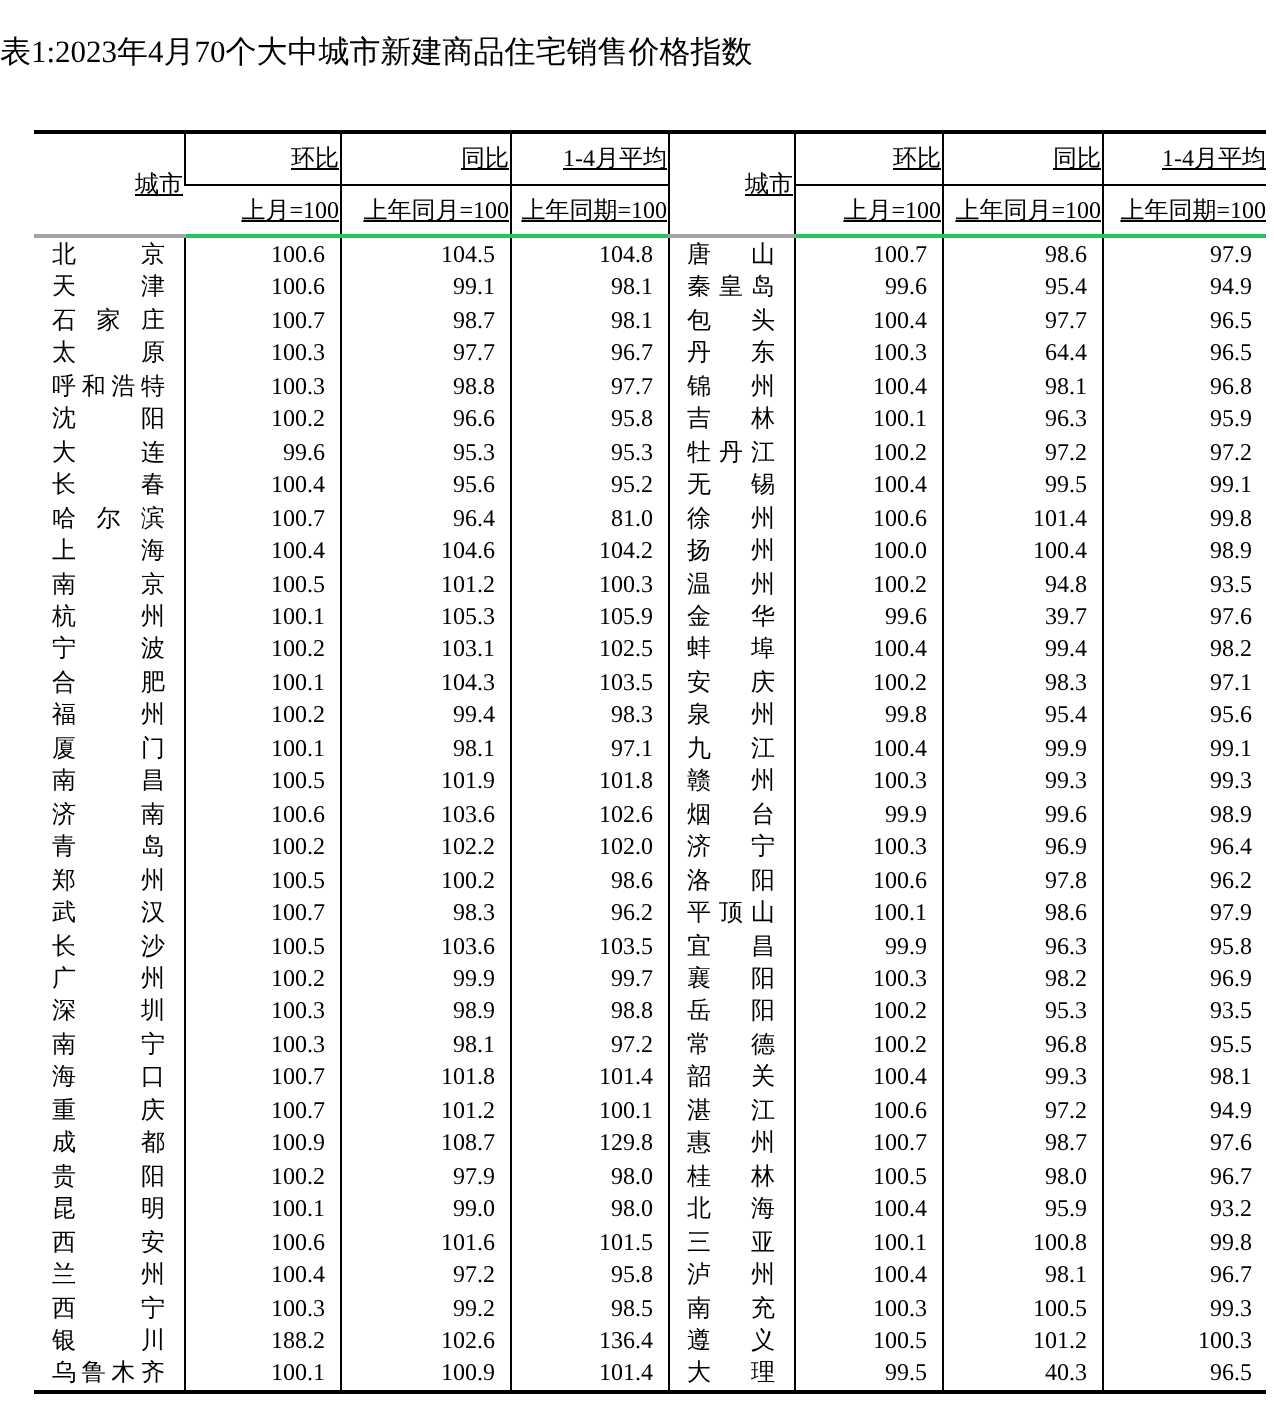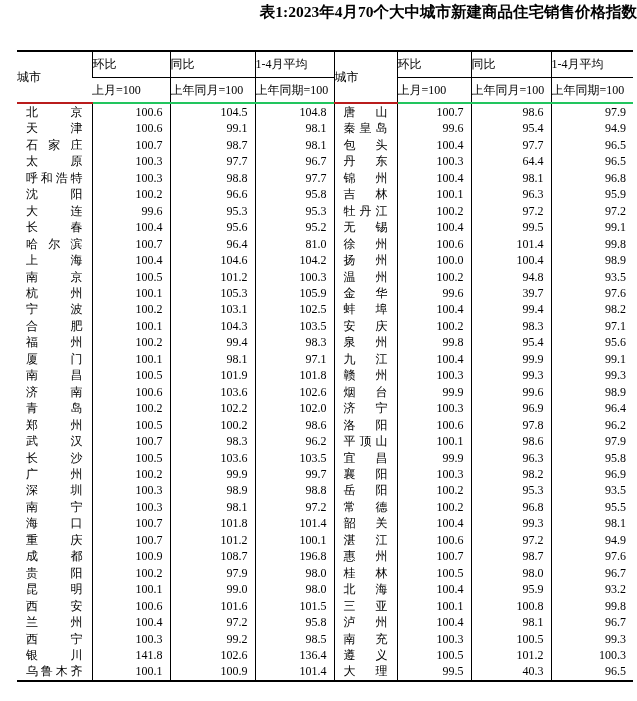--- a/index.html
+++ b/index.html
@@ -1,37 +1,37 @@
 <!DOCTYPE html>
 <html><head>
 <meta charset="utf-8">
 <style>
   html,body{margin:0;padding:0;background:#fff;}
   body{
     width:637px;height:701px;overflow:hidden;color:#000;
     font-family:"Liberation Serif","DejaVu Serif",serif;
   }
   .title{
-    text-align:right;font-weight:bold;font-size:15.5px;
-    padding-top:2px;line-height:19px;
+    text-align:left;font-weight:normal;font-size:15.5px;
+    padding-top:17px;line-height:19px;
   }
   table{
     border-collapse:collapse;table-layout:fixed;
     margin:29px 0 0 17px;width:616px;
     border-top:2px solid #000;border-bottom:2px solid #000;
   }
   th,td{
     padding:0;font-weight:normal;font-size:12px;
     overflow:hidden;white-space:nowrap;
   }
-  th{border-left:1px solid #000;text-align:left;}
+  th{border-left:1px solid #000;text-align:right;text-decoration:underline;}
   td{border-left:1px solid #000;}
   th:first-child,td:first-child{border-left:none;}
   tr.h1 th{height:25px;border-bottom:1px solid #000;}
-  tr.h1 th.hdr-city{border-bottom:2px solid #b91c1c;}
+  tr.h1 th.hdr-city{border-bottom:2px solid #a3a3a3;}
   tr.h2 th{height:24px;border-bottom:2px solid #22c55e;}
   tbody td{height:16.45px;line-height:16.45px;}
   td.city{text-align:justify;text-align-last:justify;padding:0 9px;}
   td.val{text-align:right;padding-right:7px;}
 </style>
 </head>
 <body>
 
 <div class="title">表1:2023年4月70个大中城市新建商品住宅销售价格指数</div>
 
@@ -334,21 +334,21 @@
         <td class="val">100.1</td>
         <td class="city">湛江</td>
         <td class="val">100.6</td>
         <td class="val">97.2</td>
         <td class="val">94.9</td>
       </tr>
       <tr>
         <td class="city">成都</td>
         <td class="val">100.9</td>
         <td class="val">108.7</td>
-        <td class="val">196.8</td>
+        <td class="val">129.8</td>
         <td class="city">惠州</td>
         <td class="val">100.7</td>
         <td class="val">98.7</td>
         <td class="val">97.6</td>
       </tr>
       <tr>
         <td class="city">贵阳</td>
         <td class="val">100.2</td>
         <td class="val">97.9</td>
         <td class="val">98.0</td>
@@ -392,21 +392,21 @@
         <td class="val">100.3</td>
         <td class="val">99.2</td>
         <td class="val">98.5</td>
         <td class="city">南充</td>
         <td class="val">100.3</td>
         <td class="val">100.5</td>
         <td class="val">99.3</td>
       </tr>
       <tr>
         <td class="city">银川</td>
-        <td class="val">141.8</td>
+        <td class="val">188.2</td>
         <td class="val">102.6</td>
         <td class="val">136.4</td>
         <td class="city">遵义</td>
         <td class="val">100.5</td>
         <td class="val">101.2</td>
         <td class="val">100.3</td>
       </tr>
       <tr>
         <td class="city">乌鲁木齐</td>
         <td class="val">100.1</td>

